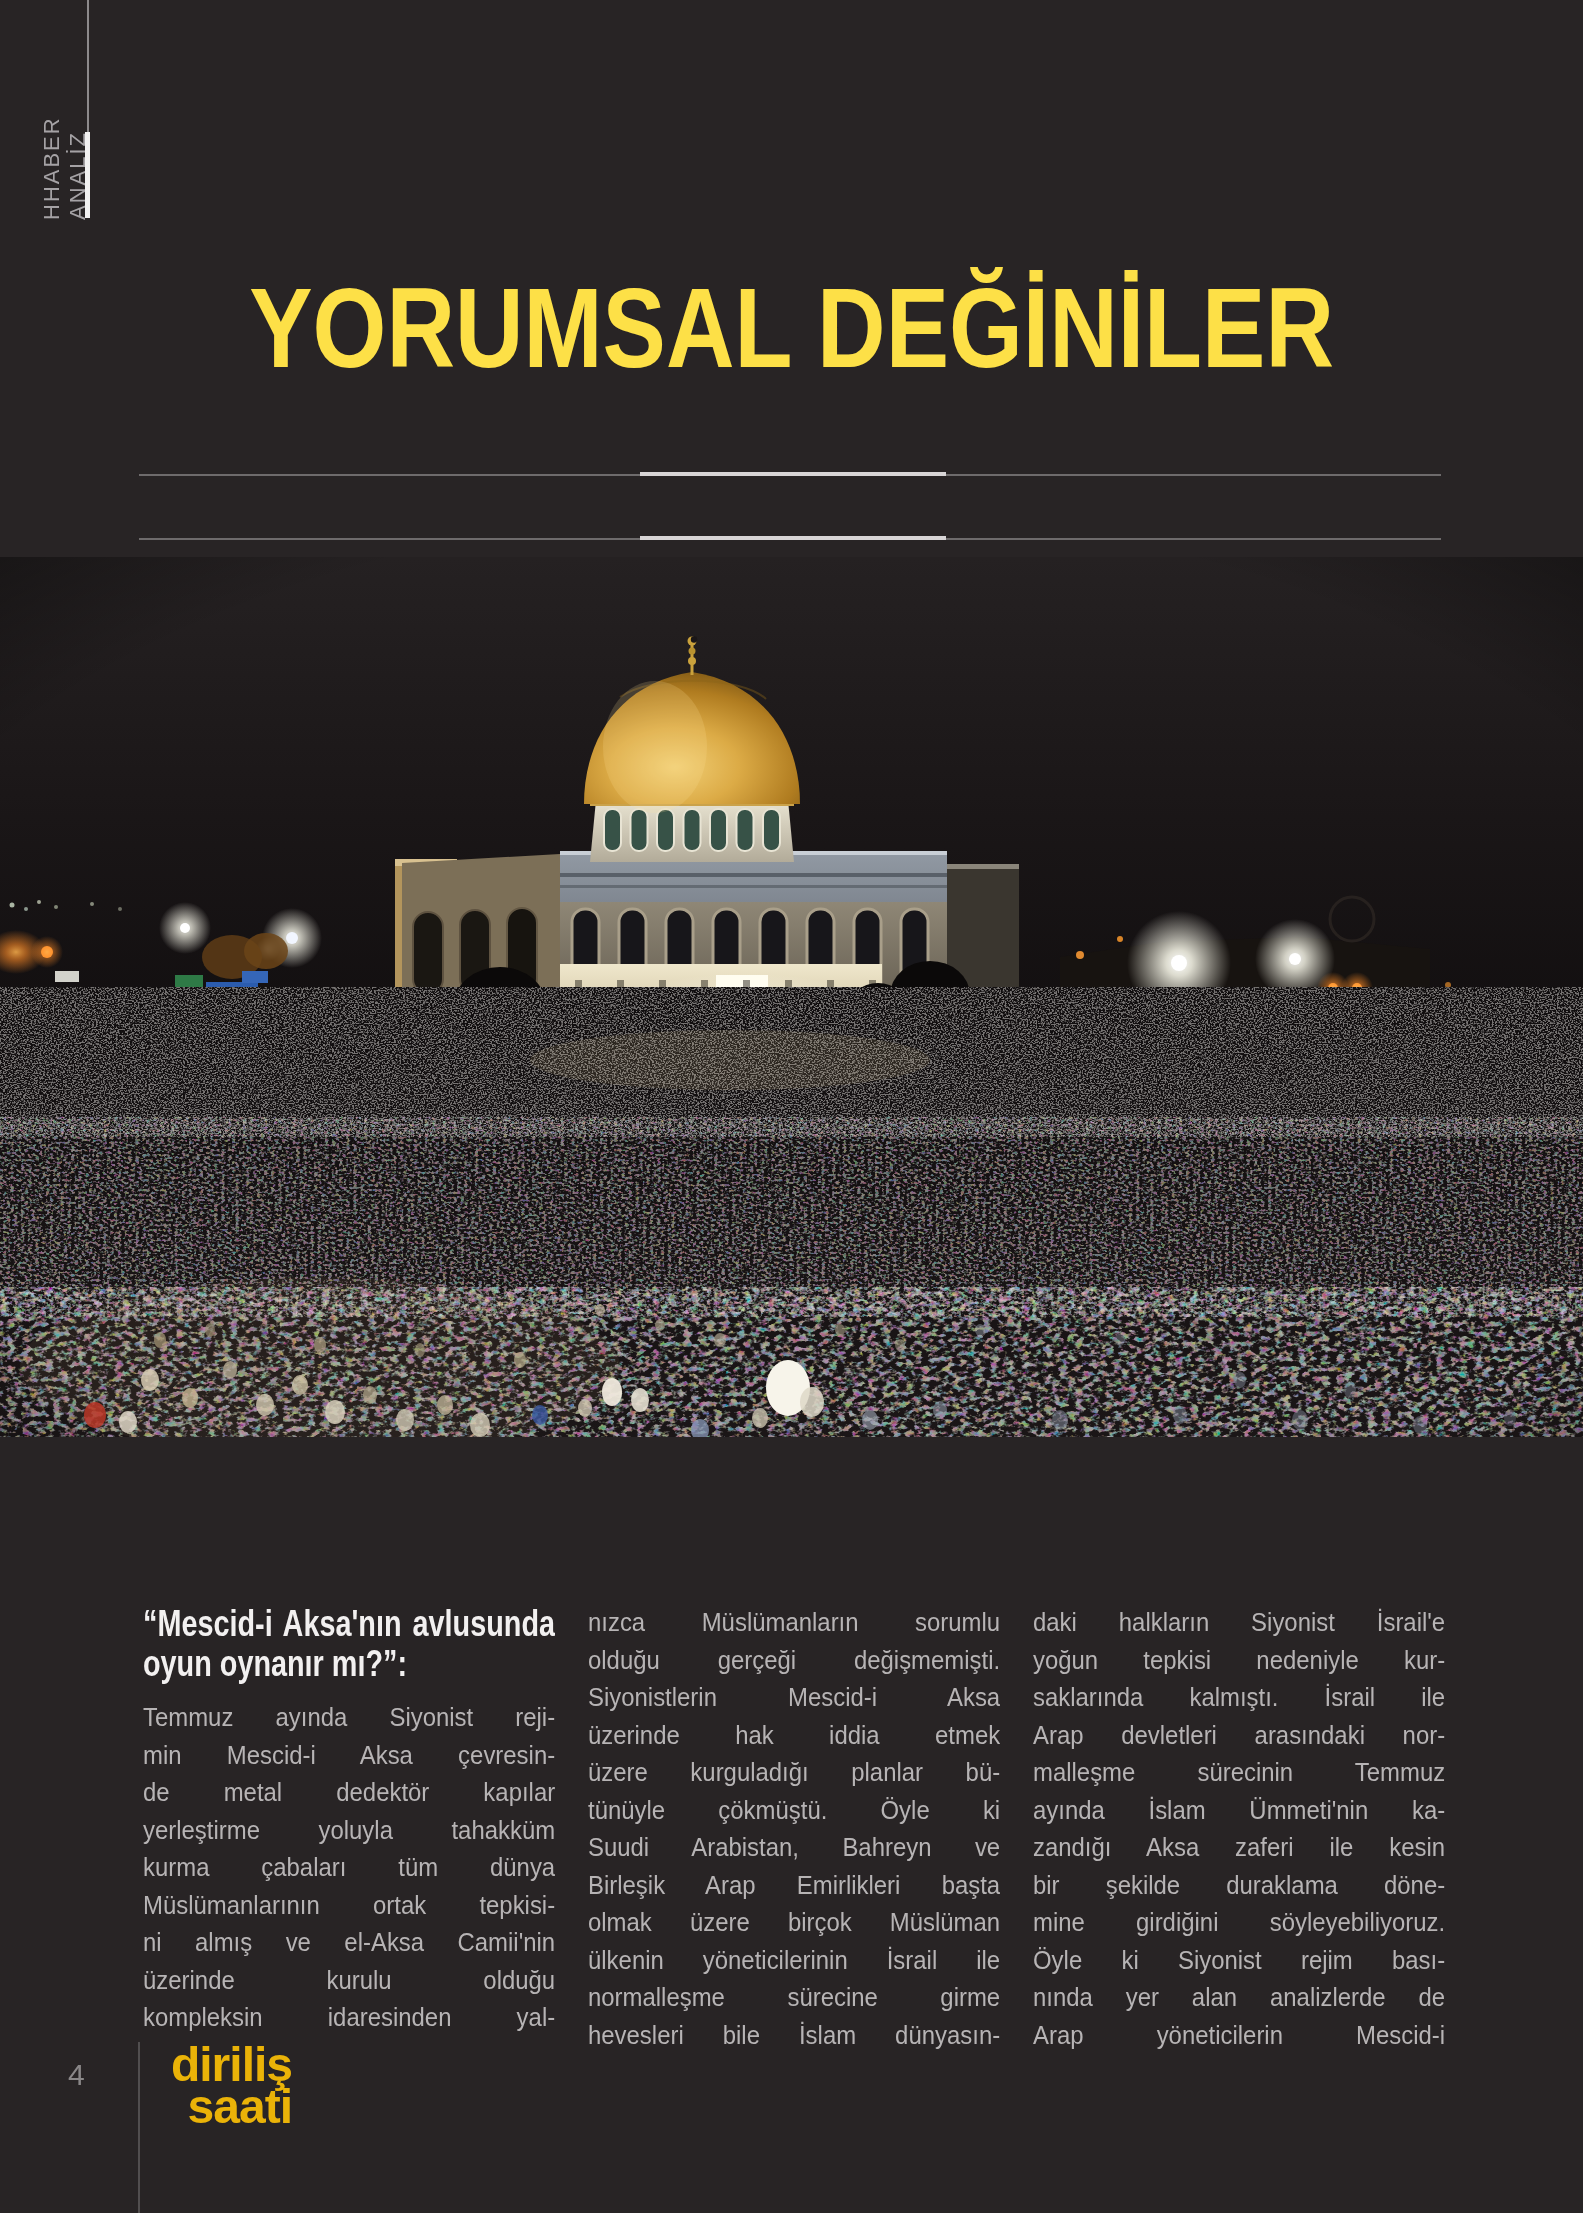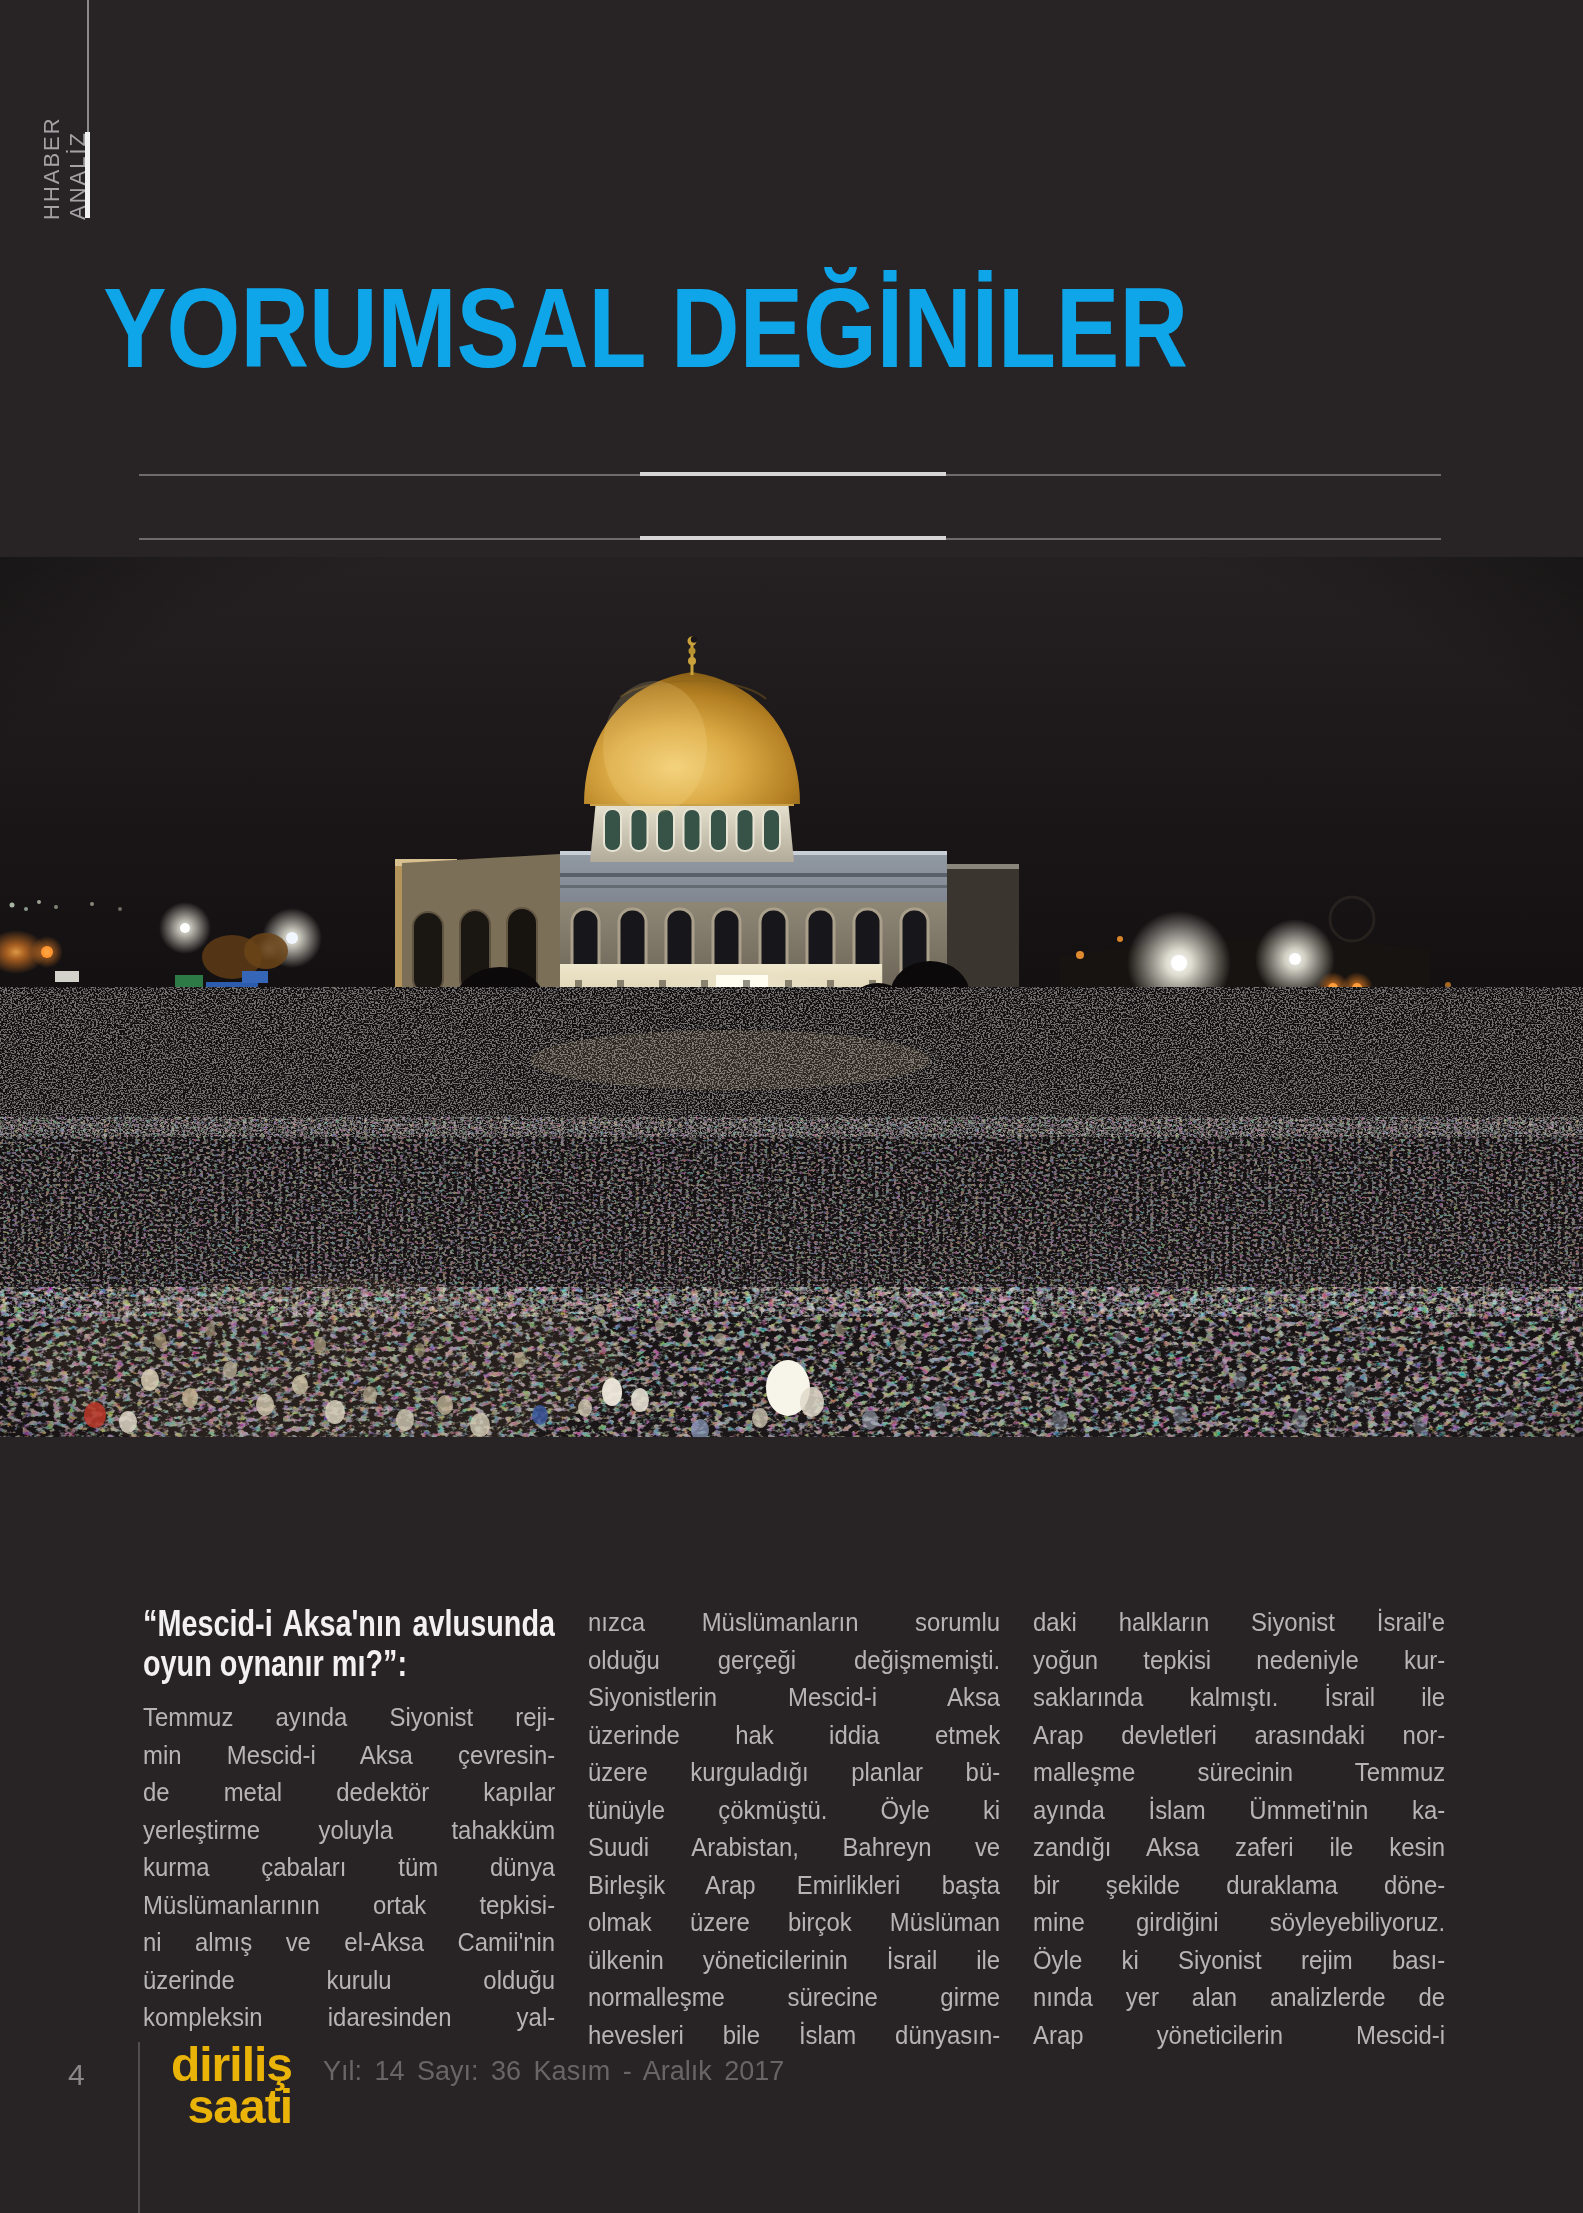--- a/index.html
+++ b/index.html
@@ -13,22 +13,22 @@
     position:absolute; left:48px; top:52px; height:168px; width:34px;
     writing-mode:vertical-rl; transform:rotate(180deg);
     display:flex; align-items:center; justify-content:flex-start;
     font-size:22px; letter-spacing:2px; color:#a5a2a5;
   }
   .side-line-thin{position:absolute; left:87px; top:0; width:2px; height:132px; background:#8d8a8c;}
   .side-line-thick{position:absolute; left:85px; top:132px; width:5px; height:86px; background:#f2f1f1;}
 
   
   .title{
-    position:absolute; left:0; top:196px; width:100%; 
-    font-weight:bold; font-size:113px; line-height:112px; color:#0ea5e9;
+    position:absolute; left:0; top:196px; width:100%; text-align:center;
+    font-weight:bold; font-size:113px; line-height:112px; color:#fde047;
     white-space:nowrap;
   }
   .title .squeeze{display:inline-block; transform:scaleX(.84); transform-origin:center; letter-spacing:0px;}
 
   
   .rule{position:absolute; height:2px; background:#6e6b6c;}
   .rule.strong{height:4px; background:#d8d5d6;}
   .byline-name{
     position:absolute; left:0; top:486px; width:100%; text-align:center;
     font-size:30px; color:#c0bdbe; letter-spacing:4px; word-spacing:10px;
@@ -369,14 +369,13 @@
         </div>
     </div>
   </div>
 
   <div class="page-num">4</div>
   <div class="footer-line"></div>
   <div class="logo">
     <div>diriliş</div>
     <div>saati</div>
   </div>
-  <div class="issue">Yıl: 14 Sayı: 36 Kasım - Aralık 2017</div>
 </div>
 
 </body></html>

